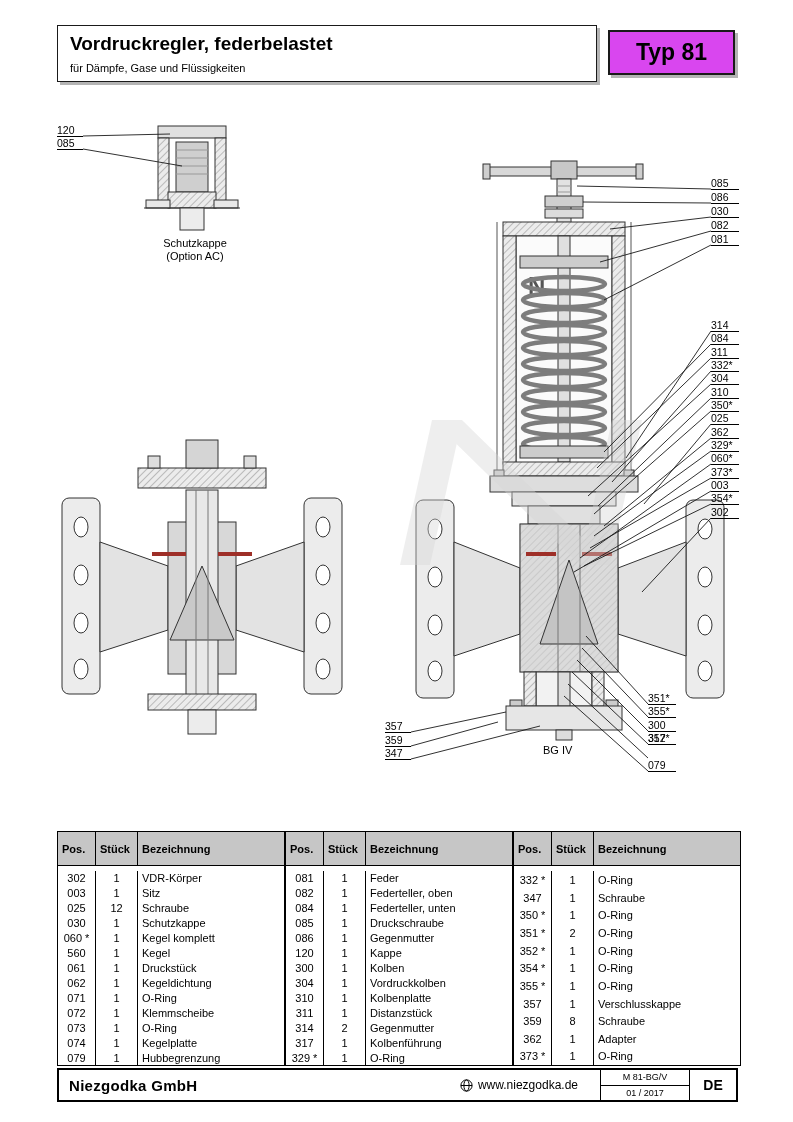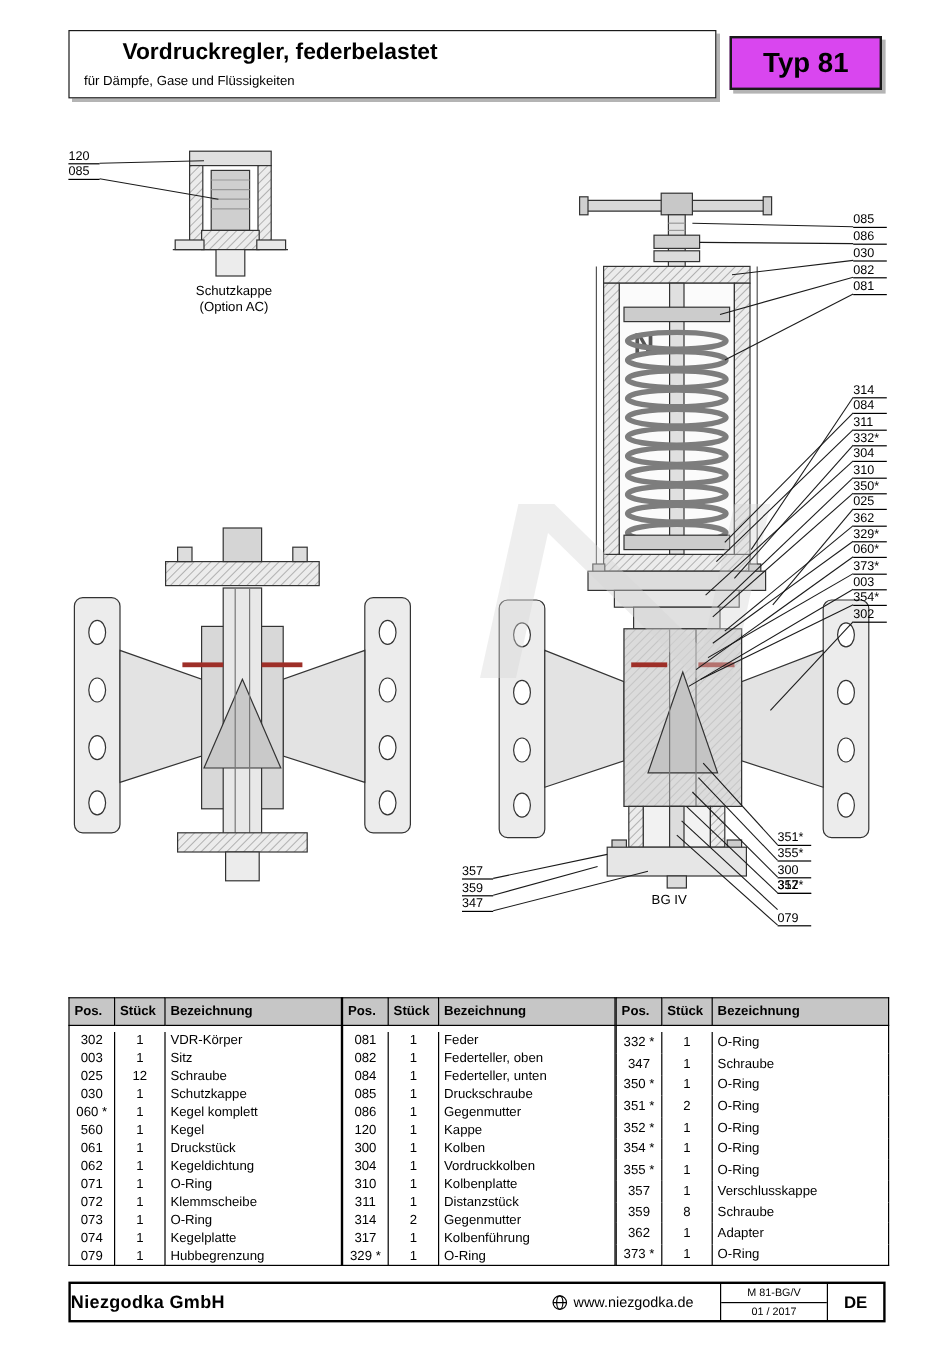--- a/index.html
+++ b/index.html
@@ -3,47 +3,47 @@
 <meta charset="utf-8">
 <style>
   * { margin:0; padding:0; box-sizing:border-box; }
   html,body { background:#fff; }
   body { width:793px; height:1122px; font-family:"Liberation Sans", sans-serif; color:#000; position:relative; }
   .page { position:relative; width:793px; height:1122px; background:#fff; overflow:hidden; }
 
   
   .title-box { position:absolute; left:57px; top:25px; width:540px; height:57px; border:1px solid #1a1a1a;
                box-shadow:3px 3px 0 #b4b4b4; background:#fff; padding:7px 12px; }
-  .title { font-size:19px; font-weight:bold;margin-left:32px; }
+  .title { font-size:19px; font-weight:bold; }
   .subtitle { font-size:11px; margin-top:7px; }
   .type-box { position:absolute; left:608px; top:30px; width:127px; height:45px; border:2px solid #1a1a1a;
               box-shadow:3px 3px 0 #b4b4b4; background:#d946ef; display:flex; align-items:center; justify-content:center;
               font-size:23px; font-weight:bold; }
 
   
   #drawing { position:absolute; left:0; top:0; }
   .callout { position:absolute; font-size:10.5px; line-height:12px; border-bottom:1px solid #000; text-align:left; }
   .cap-caption { position:absolute; left:140px; top:237px; width:110px; text-align:center; font-size:11px; line-height:13px; }
   .bg-label { position:absolute; left:543px; top:744px; font-size:11px; }
 
   
   #tables { position:absolute; left:57px; top:831px; display:flex; }
   table.pt { border-collapse:collapse; table-layout:fixed; width:227px; }
-  .pt th { border:1px solid #000; background:#c6c6c6; font-size:11px; font-weight:bold; height:23px; text-align:left; padding:0 4px; }
+  .pt th { border:1px solid #000; background:#c6c6c6; font-size:11px; font-weight:bold; height:34px; text-align:left; padding:0 4px; }
   .pt col.c0 { width:38px; } .pt col.c1 { width:42px; } .pt col.c2 { width:147px; }
   .pt td { border-left:1px solid #000; border-right:1px solid #000; font-size:11px; height:15px; padding:0 4px; overflow:hidden; white-space:nowrap; }
   .pt tr.spacer td { height:5px; border-bottom:none; }
   .pt td.c0, .pt td.c1 { text-align:center; }
   .pt td.c2 { text-align:left; }
   .pt tbody tr:last-child td { border-bottom:1px solid #000; }
   .pt td.footnote { height:30px; vertical-align:bottom; text-align:right; padding-right:8px; font-size:11px; }
 
   
   .footer { position:absolute; left:57px; top:1068px; width:681px; height:34px; border:2px solid #000; display:flex; align-items:stretch; background:#fff; }
-  .company { flex:1; display:flex; align-items:center; font-size:15px; font-weight:bold; letter-spacing:.3px; }
+  .company { flex:1; display:flex; align-items:center; padding-left:10px; font-size:15px; font-weight:bold; letter-spacing:.3px; }
   .website { display:flex; align-items:center; gap:5px; font-size:12px; margin-right:22px; text-decoration:none; color:#000; }
   .doccell { width:90px; border-left:1.5px solid #000; border-right:1.5px solid #000; display:flex; flex-direction:column;text-align:right; }
   .docnum, .docdate { flex:1; font-size:9px; display:flex; align-items:center; justify-content:center; }
   .docnum { border-bottom:1px solid #000; }
   .langcell { width:46px; display:flex; align-items:center; justify-content:center; font-size:14px; font-weight:bold; }
 </style>
 </head>
 <body>
 
 <div class="page">

